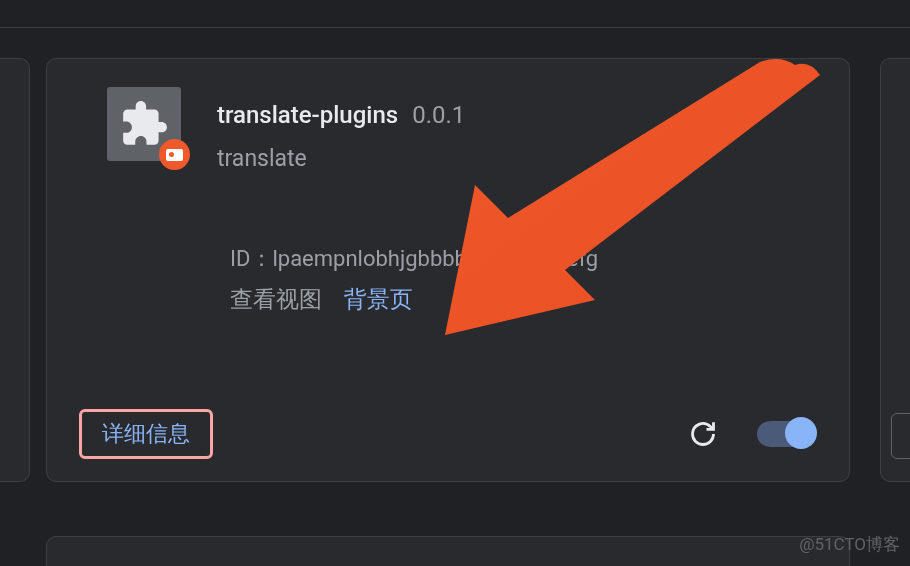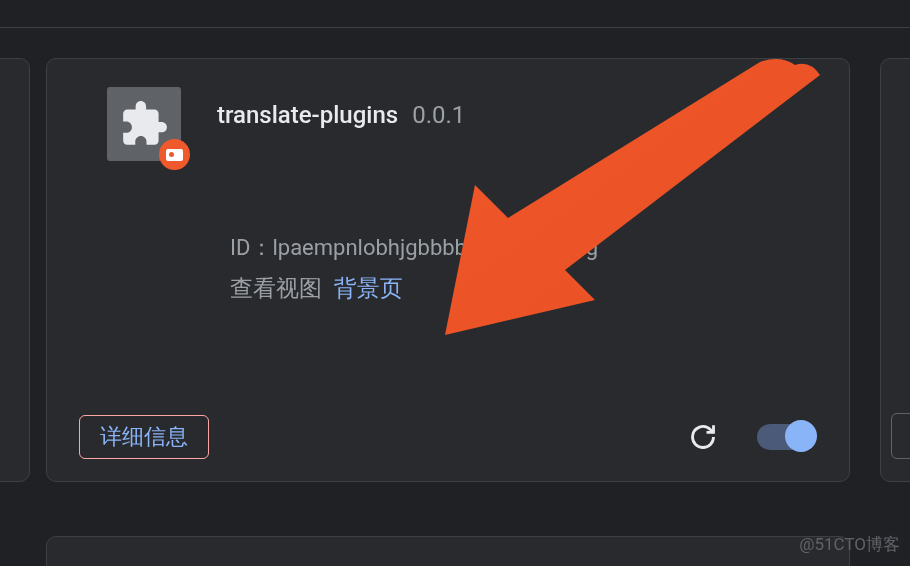--- a/index.html
+++ b/index.html
@@ -107,39 +107,39 @@
       border-radius: 50%;
     }
     .header-text { display: flex; flex-direction: column; gap: 16px; padding-top: 2px; }
     .title-row { display: flex; align-items: baseline; gap: 14px; }
     .title { font-size: 24px; font-weight: 500; color: #e8eaed; }
     .version { font-size: 24px; color: #9aa0a6; margin-top: 12px; }
     .description { font-size: 23px; color: #9aa0a6; }
     .card-body { padding-left: 155px; margin-top: 72px; }
     .id-row { font-size: 22px; color: #9aa0a6; margin-bottom: 10px; }
     .view-row { font-size: 23px; color: #9aa0a6; }
-    .view-link { color: #8ab4f8; margin-left: 6px; }
+    .view-link { color: #8ab4f8; margin-left: 16px; }
     .card-footer {
       margin-top: auto;
       display: flex;
       align-items: center;
       gap: 16px;
       padding-top: 20px;
       padding-left: 4px;
     }
     .btn {
       background: transparent;
-      border: 1px solid #fca5a5;
+      border: 3px solid #fca5a5;
       border-radius: 6px;
       color: #8ab4f8;
       font-size: 22px;
       padding: 10px 20px;
       cursor: pointer;
       min-width: 120px;
-      height: 44px;
+      height: 50px;
       display: inline-flex;
       align-items: center;
       justify-content: center;
     }
     .btn-delete { min-width: 100px; }
     .spacer { flex: 1; }
     .reload-btn {
       width: 44px; height: 44px;
       display: inline-flex; align-items: center; justify-content: center;
       cursor: pointer;
@@ -193,20 +193,21 @@
       </div>
       <div class="dev-badge">
         <div class="dev-badge-inner"></div>
       </div>
     </div>
     <div class="header-text">
       <div class="title-row">
         <span class="title">translate-plugins</span>
         <span class="version">0.0.1</span>
       </div>
+      <div class="description">translate</div>
     </div>
   </div>
 
   <div class="card-body">
     <div class="id-row">
       <span>ID：</span><span>lpaempnlobhjgbbbbbgjpbijeakefg</span>
     </div>
     <div class="view-row">
       <span>查看视图</span>
       <span class="view-link">背景页</span>

